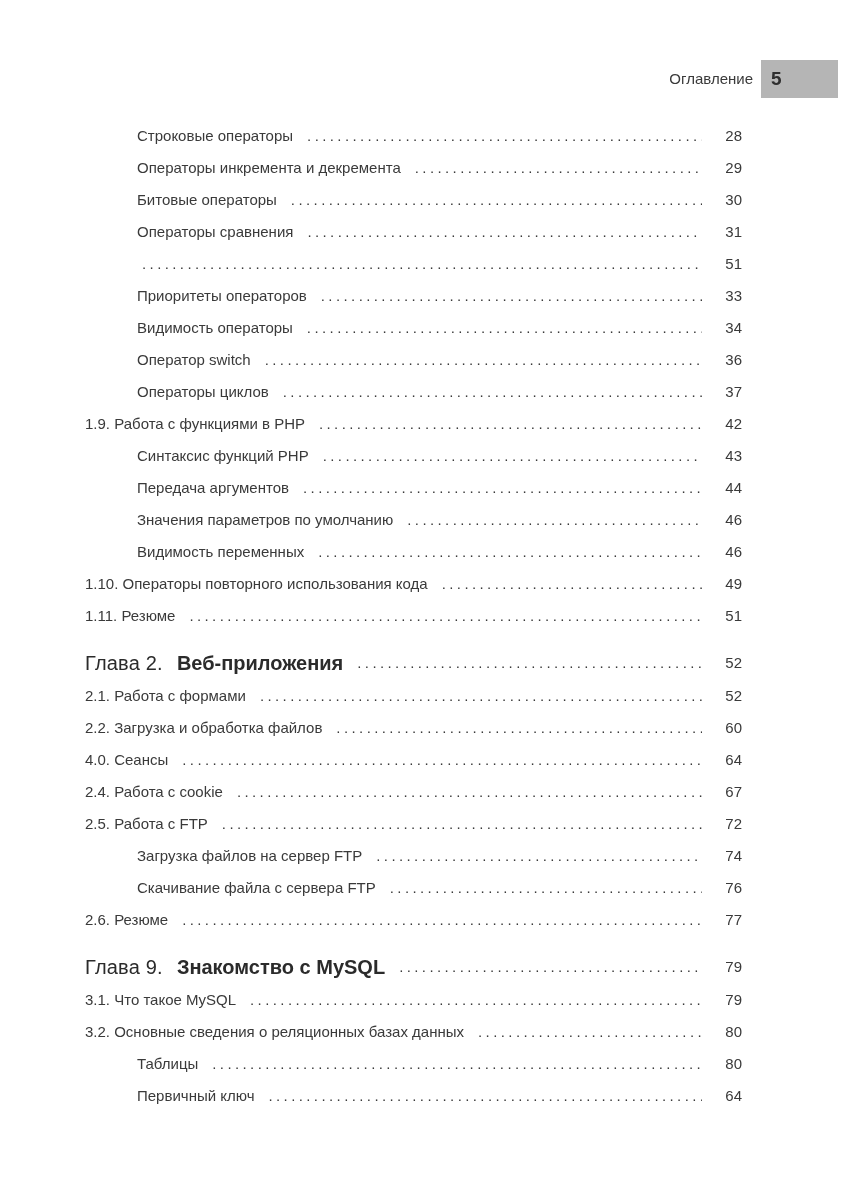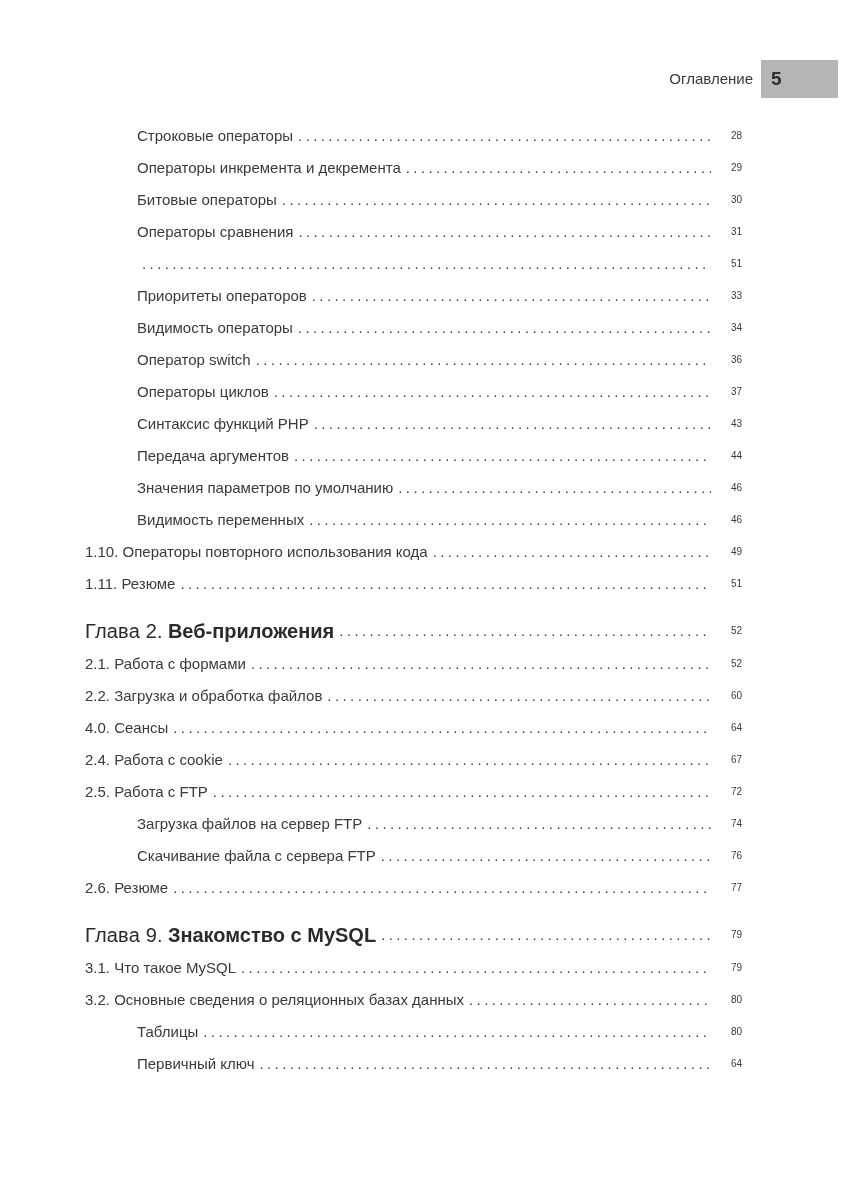--- a/index.html
+++ b/index.html
@@ -53,20 +53,21 @@
     left: 85px;
     width: 657px;
   }
   .toc-row {
     display: flex;
     align-items: center;
     height: 32px;
     line-height: 32px;
     font-size: 15px;
     color: #3a3a3a;
+    gap: 9px;
   }
   .toc-row.subsection { padding-left: 52px; }
   .toc-row.chapter {
     height: 34px;
     line-height: 34px;
     margin-top: 14px;
     font-size: 20px;
     font-weight: bold;
     color: #2b2b2b;
   }
@@ -83,21 +84,21 @@
     font-weight: normal;
     color: #3a3a3a;
   }
   .dots::after {
     content: "........................................................................................................................";
     letter-spacing: 3.4px;
   }
   .page-num {
     min-width: 26px;
     text-align: right;
-    font-size: 10px;
+    font-size: 15px;
     font-weight: normal;
     color: #3a3a3a;
     white-space: nowrap;
   }
 </style>
 </head>
 <body>
 
 <div class="page">
 
@@ -164,20 +165,26 @@
     <span class="page-num">36</span>
   </div>
 
   <div class="toc-row subsection">
 
     <span class="toc-title">Операторы циклов</span>
     <span class="dots"></span>
     <span class="page-num">37</span>
   </div>
 
+  <div class="toc-row section">
+
+    <span class="toc-title">1.9. Работа с функциями в PHP</span>
+    <span class="dots"></span>
+    <span class="page-num">42</span>
+  </div>
 
   <div class="toc-row subsection">
 
     <span class="toc-title">Синтаксис функций PHP</span>
     <span class="dots"></span>
     <span class="page-num">43</span>
   </div>
 
   <div class="toc-row subsection">
 

